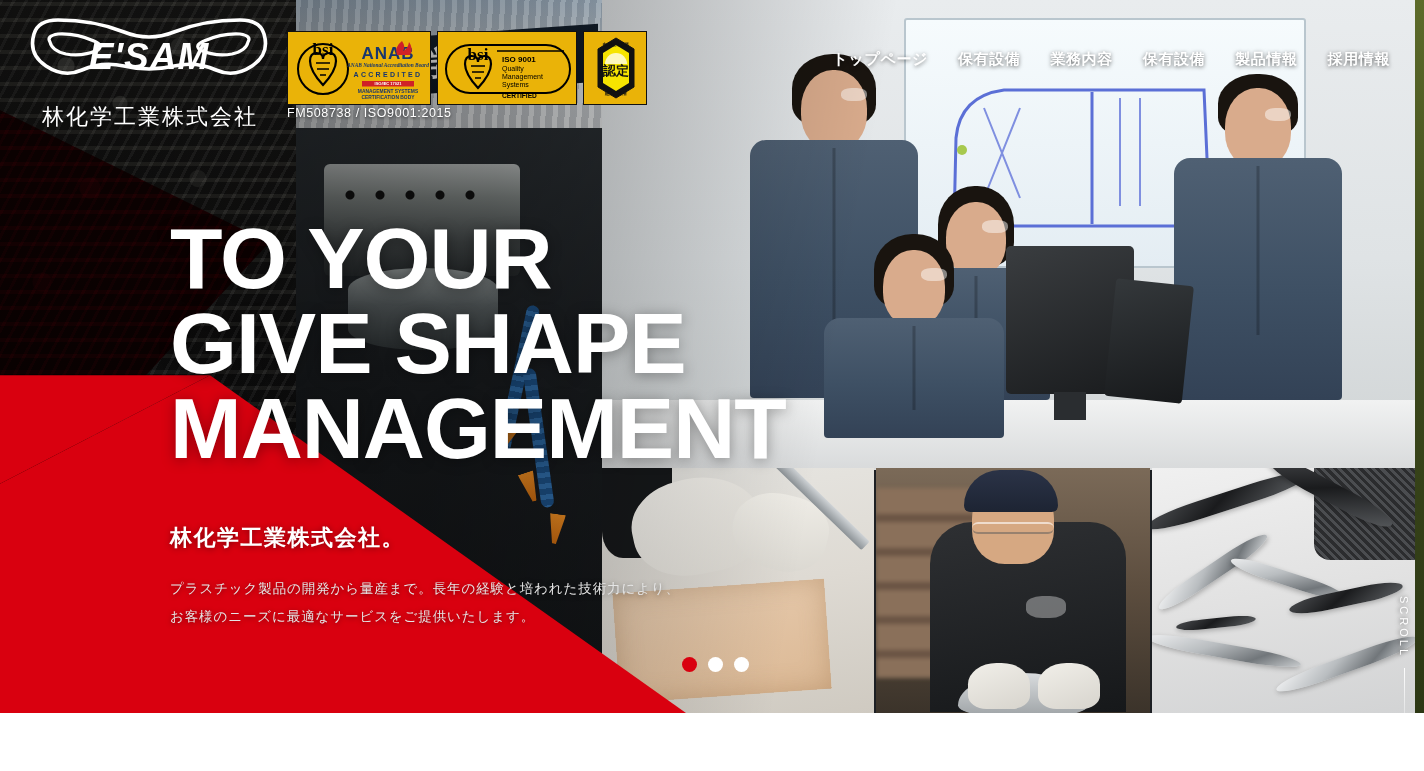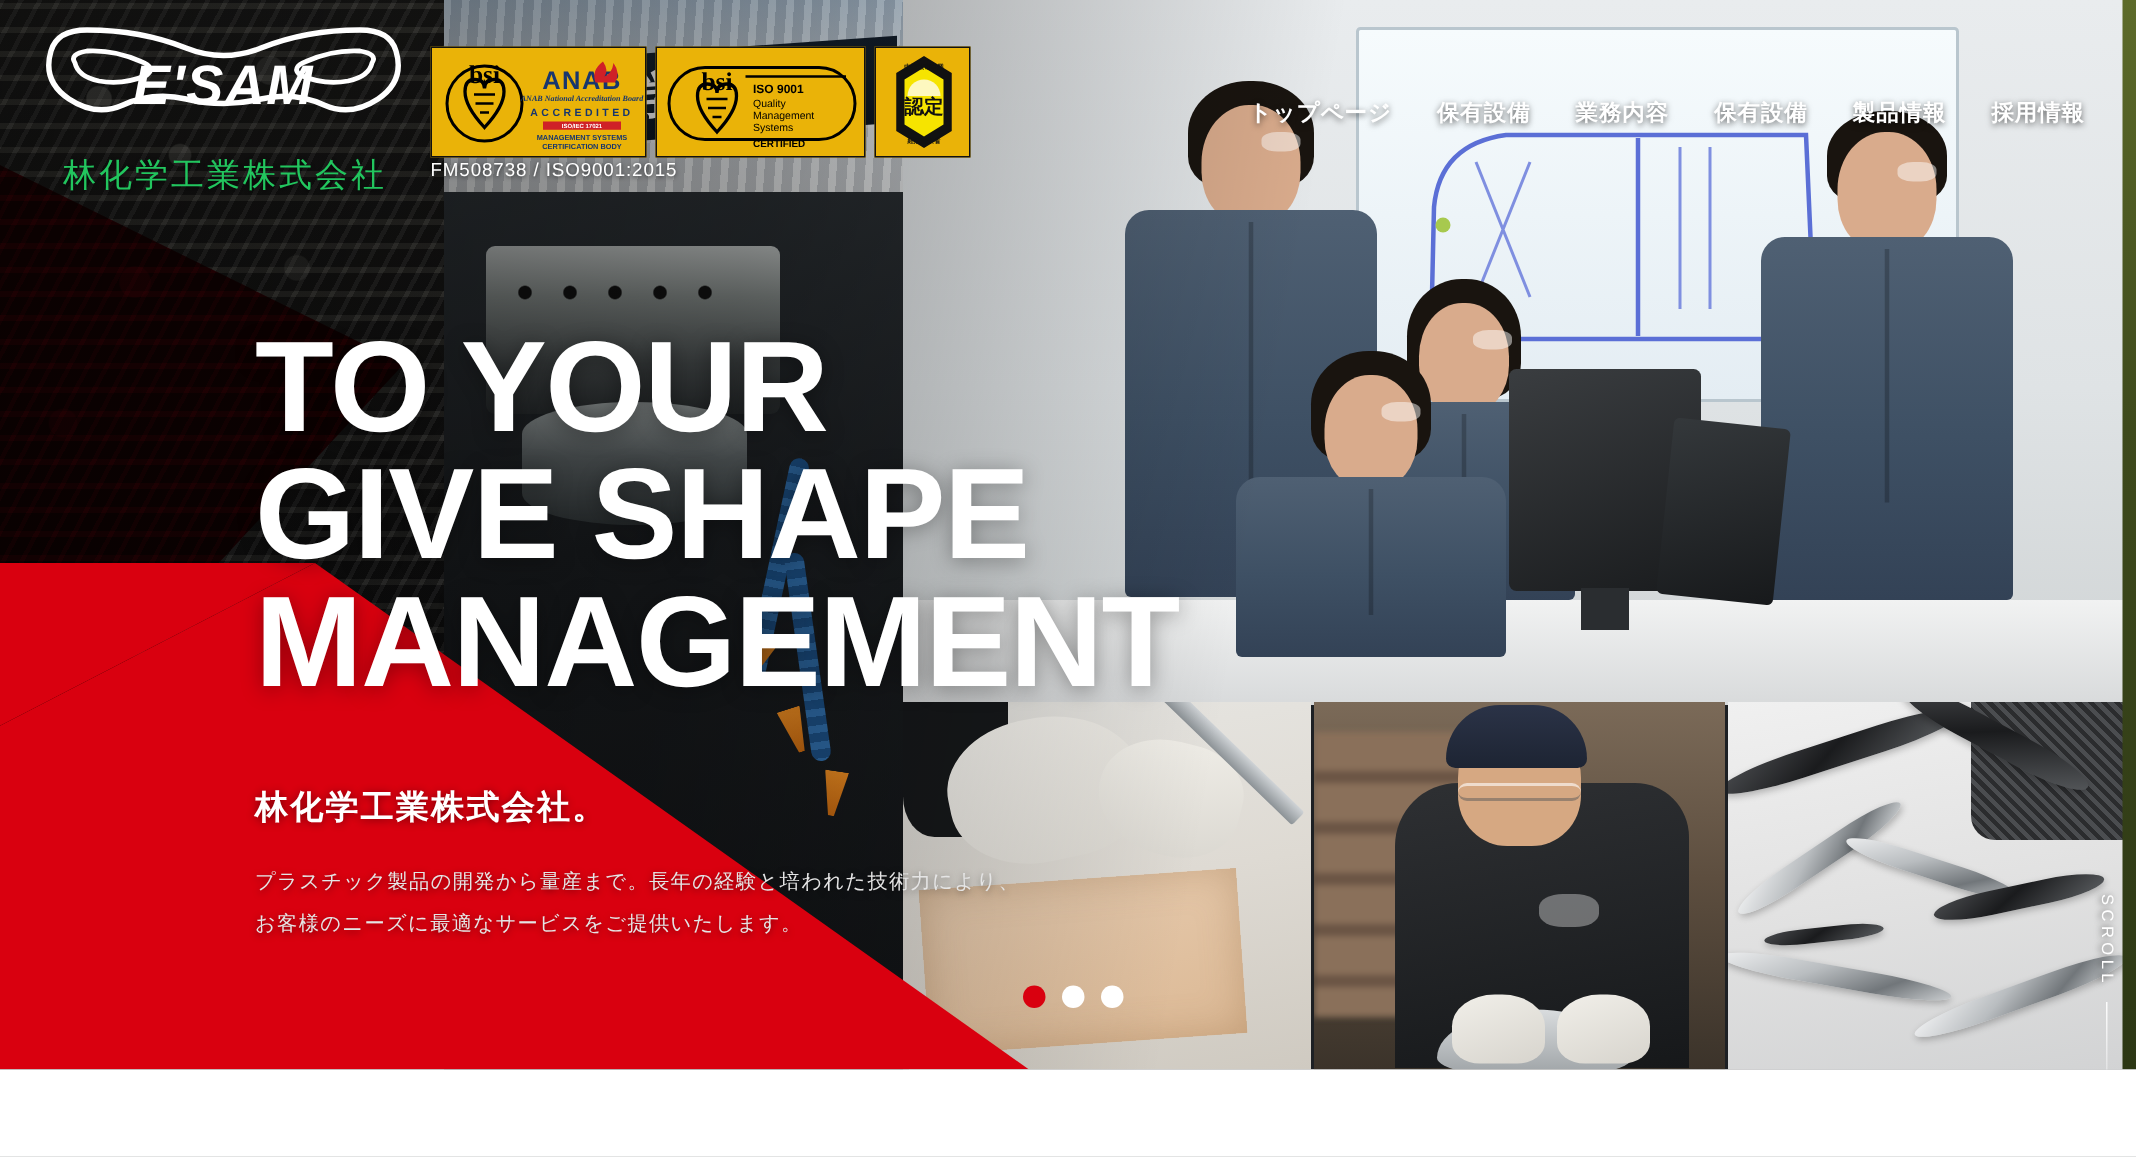--- a/index.html
+++ b/index.html
@@ -285,21 +285,21 @@
     clip-path:polygon(0 62%, 30% 44%, 0 44%);
   }
 
   
   .brand {
     position:absolute; left:24px; top:14px; width:252px;
     z-index:40; text-align:center;
   }
   .brand .logo-svg { display:block; }
   .brand .company {
-    margin-top:2px; color:#22c55e;
+    margin-top:2px; color:#ffffff;
     font-size:22px; letter-spacing:2px; font-weight:500;
     font-family:"DejaVu Sans","Liberation Sans",sans-serif;
     text-shadow:0 1px 3px rgba(0,0,0,.55);
   }
 
   .certs {
     position:absolute; left:287px; top:31px; z-index:40;
     display:flex; align-items:flex-start; gap:6px;
   }
   .cert {
@@ -317,21 +317,21 @@
 
   .nav {
     position:absolute; right:34px; top:50px; z-index:40;
     display:flex; align-items:center; gap:30px;
   }
   .nav a {
     color:#ffffff; text-decoration:none;
     font-size:15px; font-weight:bold; letter-spacing:.6px;
     font-family:"DejaVu Sans","Liberation Sans",sans-serif;
     text-shadow:0 1px 4px rgba(0,0,0,.6);
-    white-space:nowrap; cursor:pointer;margin-top:16px;
+    white-space:nowrap; cursor:pointer;
   }
 
   
   .copy { position:absolute; left:170px; top:216px; z-index:35; }
   .copy h1 {
     color:#ffffff;
     font-size:86px; line-height:.99;
     font-weight:bold; letter-spacing:-1px;
     font-family:"Liberation Sans","DejaVu Sans",sans-serif;
     text-shadow:0 2px 14px rgba(0,0,0,.35);

